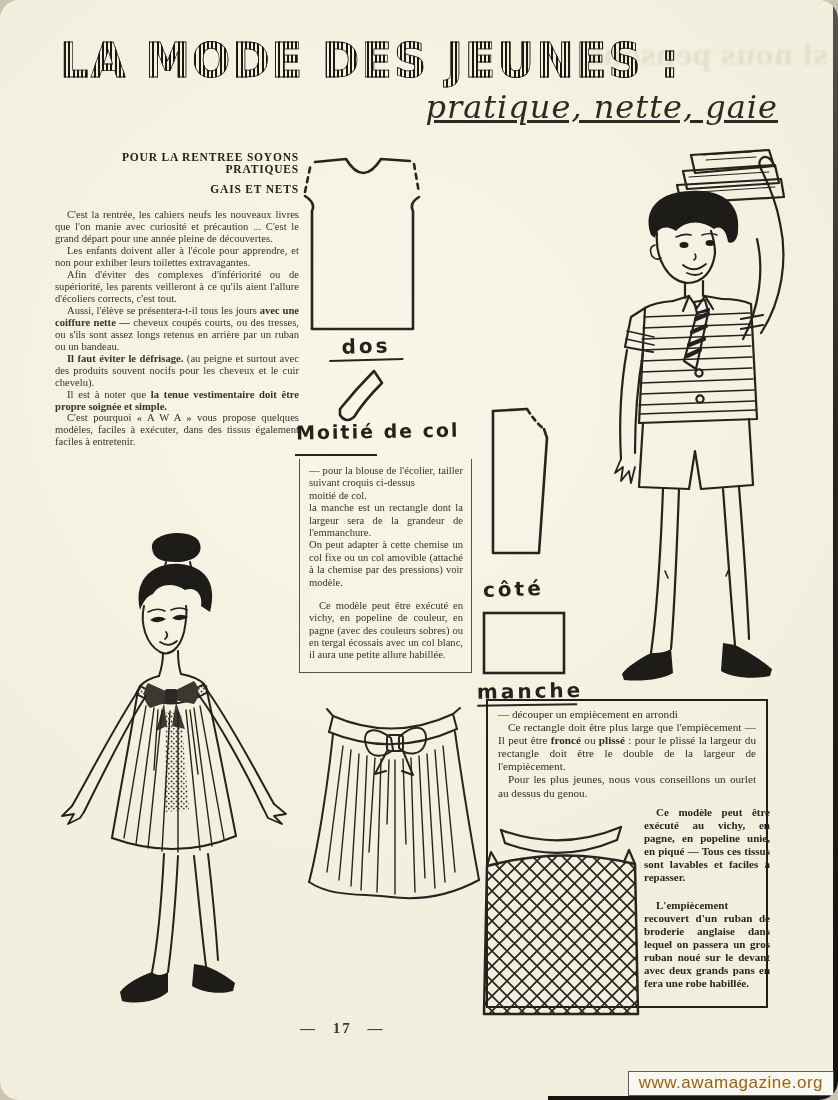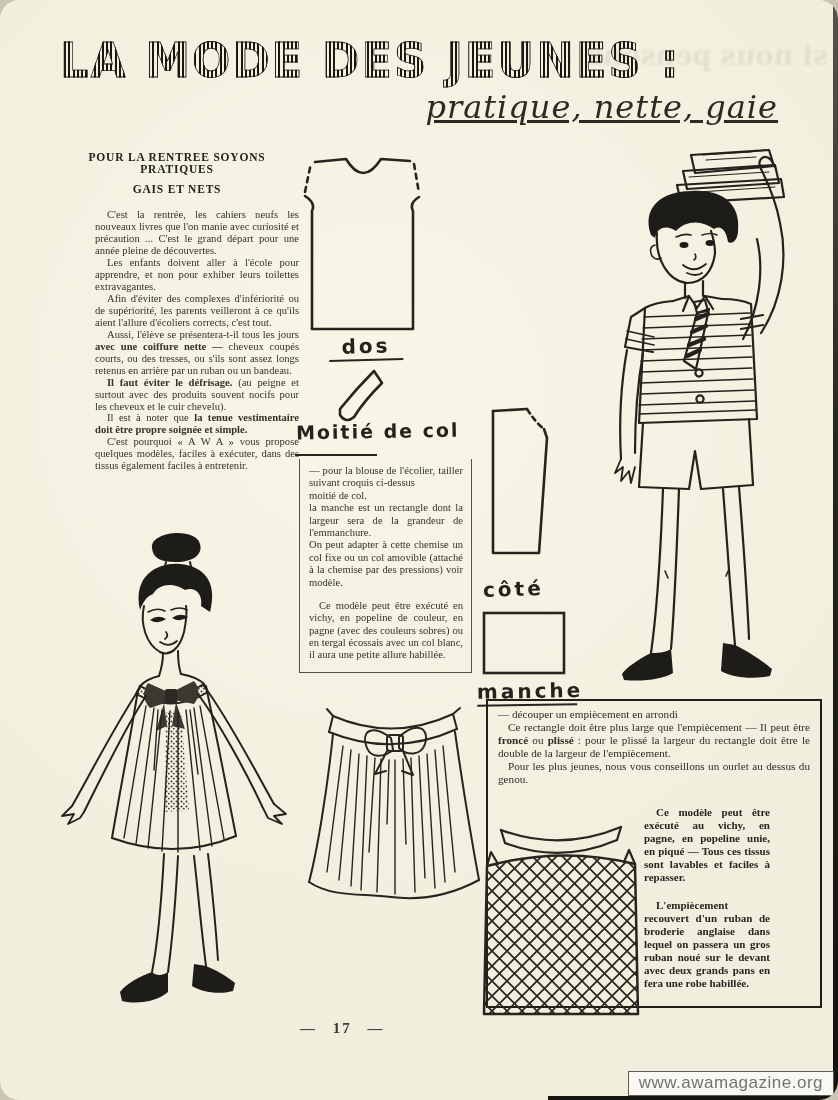--- a/index.html
+++ b/index.html
@@ -24,23 +24,23 @@
     background:repeating-linear-gradient(90deg,#181711 0 2.1px, rgba(24,23,17,0) 2.1px 4.2px);
     -webkit-background-clip:text;background-clip:text;color:transparent;
     -webkit-text-stroke:0.7px #181711;
   }
   .subtitle{
     left:420px;top:88px;width:358px;text-align:right;font-family:"DejaVu Serif",serif;
     font-style:italic;font-size:32px;letter-spacing:1px;color:#2b2a24;white-space:nowrap;text-decoration:underline;
   }
   
   .leftcol{left:55px;top:151px;width:244px;}
-  .lc-h1,.lc-h2{font-weight:bold;text-align:center;font-size:11.5px;letter-spacing:0.8px;color:#23221c;}
+  .lc-h1,.lc-h2{font-weight:bold;text-align:right;font-size:11.5px;letter-spacing:0.8px;color:#23221c;}
   .lc-h2{margin-top:8px;}
-  .lc-body{margin-top:14px;margin-left:40px;}
+  .lc-body{margin-top:14px;}
   .lc-body p{margin:0;font-size:10.6px;line-height:1.13;text-align:justify;text-indent:12px;color:#33322b;}
   .b{font-weight:bold;}
   
   .hand{
     font-family:"DejaVu Sans",sans-serif;font-weight:600;color:#23221c;
     letter-spacing:3px;white-space:nowrap;
   }
   .lbl-dos{left:329px;top:334px;width:74px;font-size:20px;text-align:center;border-bottom:2px solid #26251f;padding-bottom:1px;transform:rotate(-1.5deg);}
   .lbl-col{left:296px;top:420px;font-size:19px;letter-spacing:2px;transform:rotate(-1deg);}
   .lbl-col-underline{left:295px;top:454px;width:82px;height:2px;background:#26251f;}
@@ -49,36 +49,36 @@
   
   .notes{
     left:299px;top:459px;width:173px;box-sizing:border-box;
     border-left:1.5px solid #54524a;border-right:1.5px solid #54524a;border-bottom:1.5px solid #54524a;
     padding:6px 8px 10px 9px;
   }
   .notes p{margin:0;font-size:10.6px;line-height:1.17;text-align:justify;color:#33322b;}
   .notes p.gap{margin-top:11px;text-indent:10px;}
   
   .skirtbox{
-    left:486px;top:699px;width:336px;height:309px;box-sizing:border-box;
+    left:486px;top:699px;width:282px;height:309px;box-sizing:border-box;
     border:2px solid #201f19;
   }
   .skirtbox-top{padding:7px 10px 0 10px;}
   .skirtbox-top p{margin:0;font-size:11.2px;line-height:1.17;text-align:justify;color:#2e2d26;}
   .skirtbox-top p.ind{text-indent:10px;}
   .sidecol{left:644px;top:797px;width:126px;margin-top:9px;}
   .sidecol p{margin:0;font-size:11px;line-height:1.18;text-align:justify;text-indent:12px;color:#262520;}
   .sidecol p + p{margin-top:15px;}
   
   .pagenum{left:300px;top:1020px;width:200px;font-size:15px;font-weight:bold;letter-spacing:2px;word-spacing:10px;color:#3a3930;}
   .scan-edge-right{right:0;top:0;width:5px;height:1100px;background:linear-gradient(180deg,#56544a,#26251e 40%,#12110d);}
   .scan-edge-bottom{right:0;bottom:0;width:290px;height:4px;background:#16150f;}
   .watermark{
     right:4px;bottom:4px;background:#f9f8f3;border:1.5px solid #5d5c57;
-    font-family:"Liberation Sans",sans-serif;font-size:17px;color:#737373;
+    font-family:"Liberation Sans",sans-serif;font-size:17px;color:#a16207;
     padding:1px 10px 2px 10px;letter-spacing:0.5px;
   }
   svg{display:block;}
 </style>
 </head>
 <body>
 
 <div class="page">
 
   <div class="abs ghost">si nous pensons</div>

